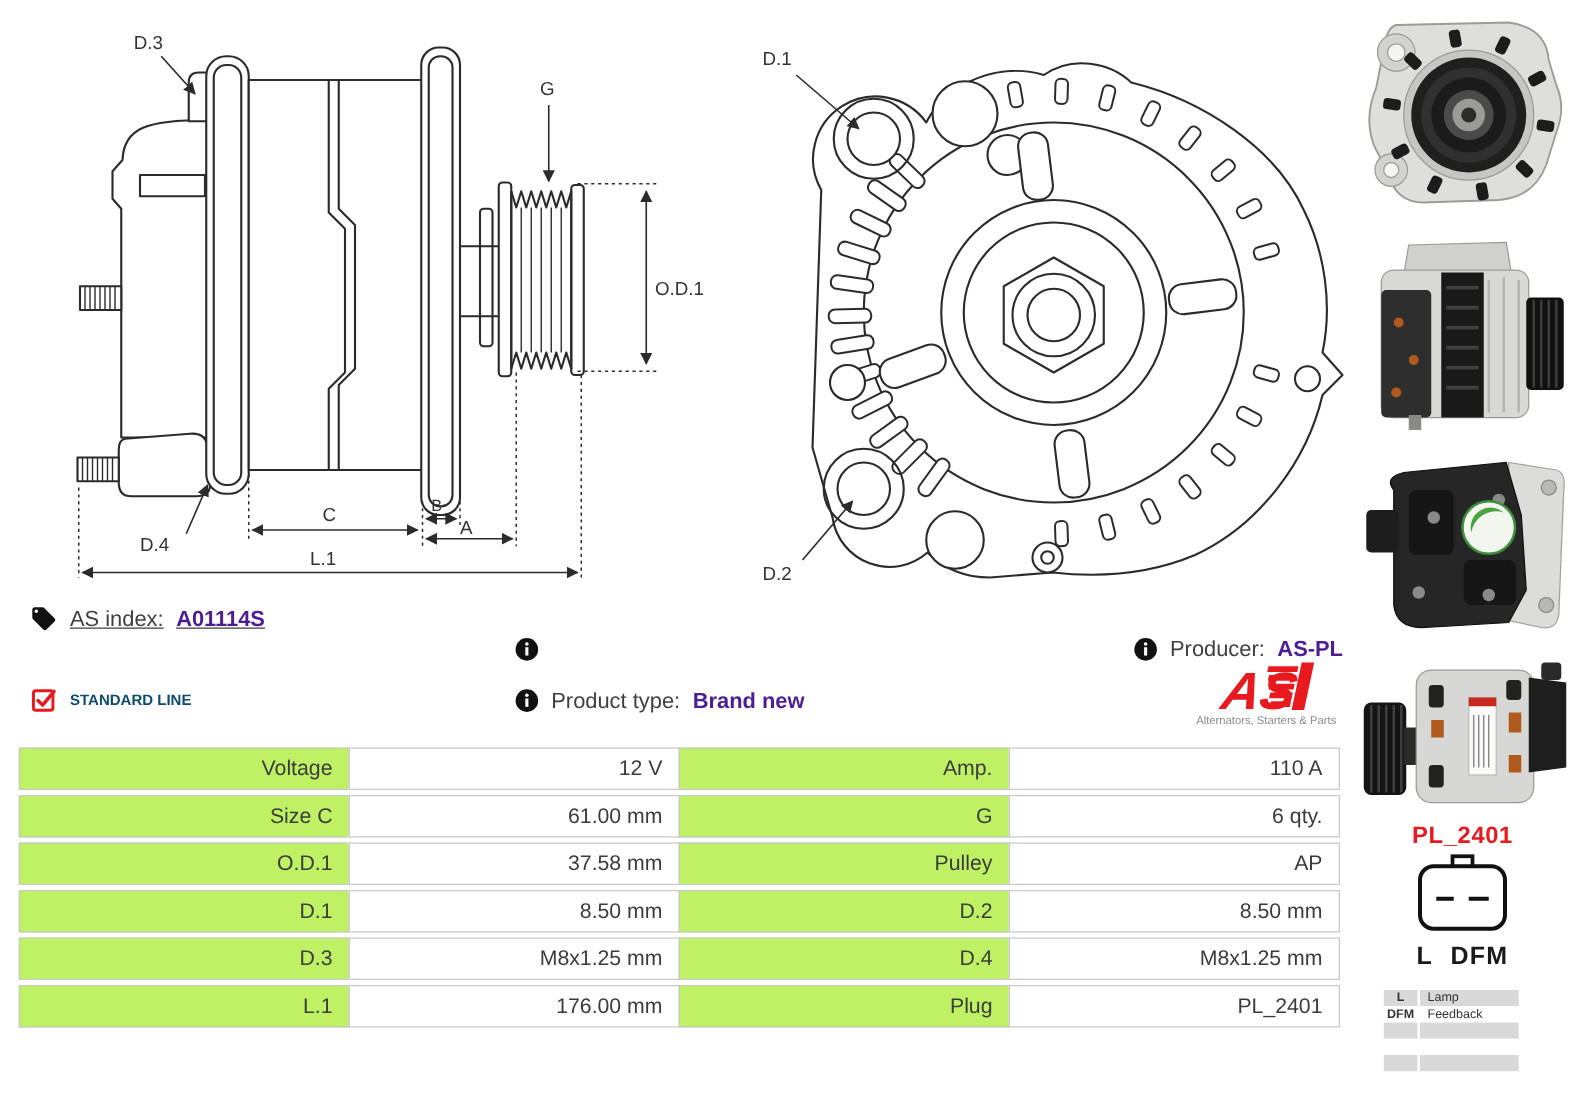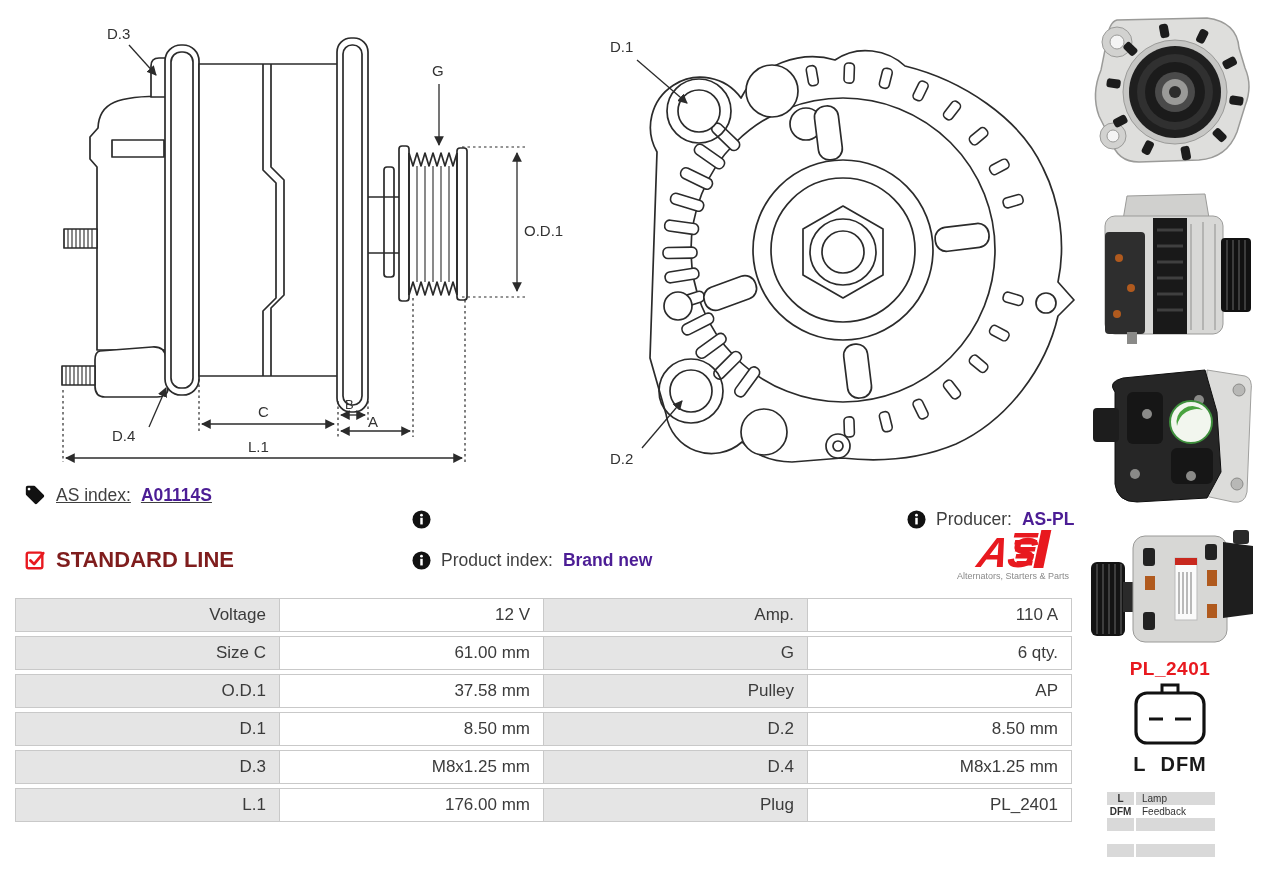--- a/index.html
+++ b/index.html
@@ -10,28 +10,28 @@
   .ns{fill:none;stroke:#2b2b2b;stroke-width:1.7;stroke-linejoin:round;}
   .thin{fill:none;stroke:#2b2b2b;stroke-width:1.1;}
   .dim{fill:none;stroke:#2b2b2b;stroke-width:1.3;}
   .dot{fill:none;stroke:#2b2b2b;stroke-width:1.2;stroke-dasharray:2.5 3;}
   .lbl{font:15px "Liberation Sans",sans-serif;fill:#333;}
   .lbl-s{font:13px "Liberation Sans",sans-serif;fill:#333;}
   
   .hline{position:absolute;display:flex;align-items:center;gap:10px;height:26px;
          font-size:17.5px;color:#3f3f3f;white-space:nowrap;}
   .hline b{color:#4c1d95;font-weight:700;text-align:center;}
-  .redline{color:#7f1d1d;font-weight:700;font-size:22px;}
+  .redline{color:#0c4a6e;font-weight:700;font-size:12px;}
   
   #spec{position:absolute;left:15px;top:598px;width:1060px;}
   .trow{display:flex;margin-bottom:4px;}
   .trow>div{box-sizing:border-box;width:265px;height:34px;line-height:32px;
             border:1px solid #c9c9c9;text-align:right;padding-right:13px;
             font-size:17px;color:#3b3b3b;}
-  .tl{background:#e5e5e5;}
+  .tl{background:#bef264;}
   .tv{background:#fff;margin-left:-1px;}
   .trow>div+div{margin-left:-1px;}
   
   #plug-block{position:absolute;left:1100px;top:658px;width:140px;text-align:center;}
   #plug-code{color:#e8191f;font-weight:700;font-size:19px;letter-spacing:.5px;}
   #plug-pins{font-size:20px;font-weight:700;color:#1a1a1a;margin-top:2px;letter-spacing:1px;}
   #plug-pins span+span{margin-left:14px;}
   
   #legend{position:absolute;left:1107px;top:792px;width:131px;font-size:10px;color:#333;}
   .lgrow{display:flex;height:13px;line-height:13px;margin-bottom:0;}
@@ -287,21 +287,21 @@
       <circle cx="10" cy="5.4" r="1.5" fill="#fff"></circle>
     </svg>
   </div>
 
   <div class="hline" style="left:412px;top:547px;">
     <svg width="19" height="19" viewBox="0 0 20 20">
       <circle cx="10" cy="10" r="9.5" fill="#111"></circle>
       <rect x="8.7" y="8.2" width="2.6" height="7" fill="#fff"></rect>
       <circle cx="10" cy="5.4" r="1.5" fill="#fff"></circle>
     </svg>
-    <span>Product index:</span>
+    <span>Product type:</span>
       <b>Brand new</b>
   </div>
 
   <div class="hline" style="left:907px;top:506px;">
     <svg width="19" height="19" viewBox="0 0 20 20">
       <circle cx="10" cy="10" r="9.5" fill="#111"></circle>
       <rect x="8.7" y="8.2" width="2.6" height="7" fill="#fff"></rect>
       <circle cx="10" cy="5.4" r="1.5" fill="#fff"></circle>
     </svg>
     <span>Producer:</span>

